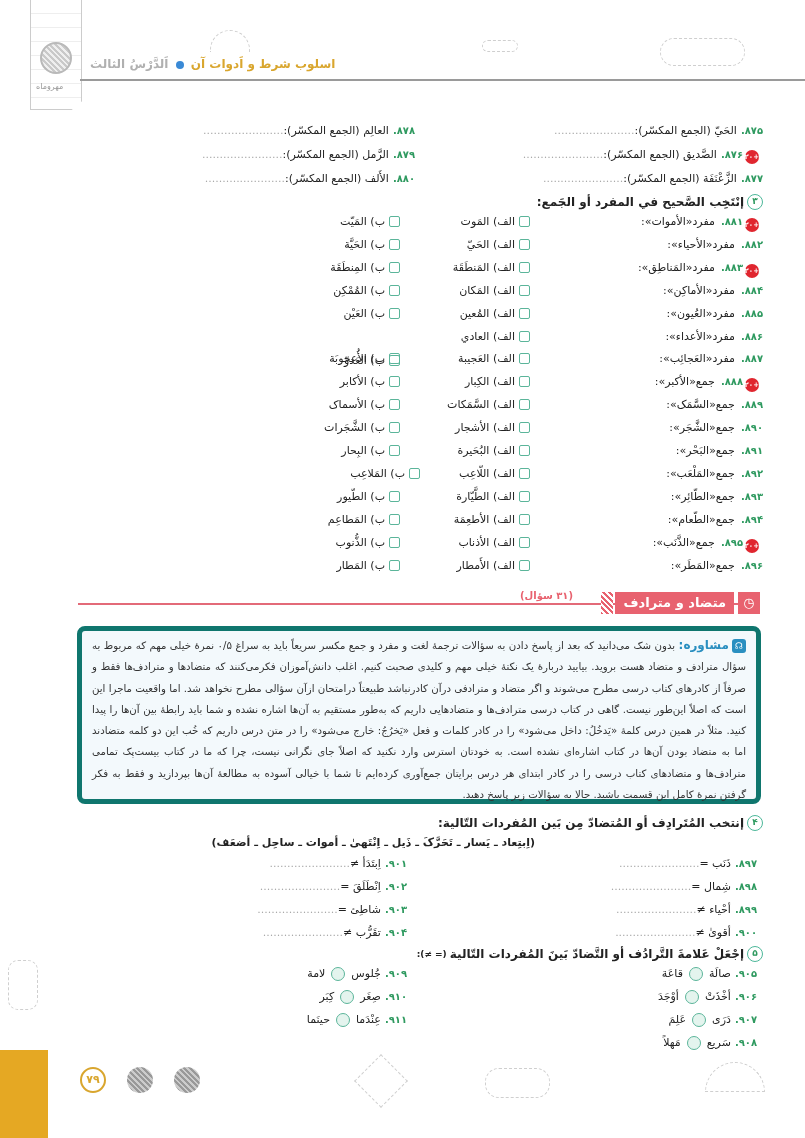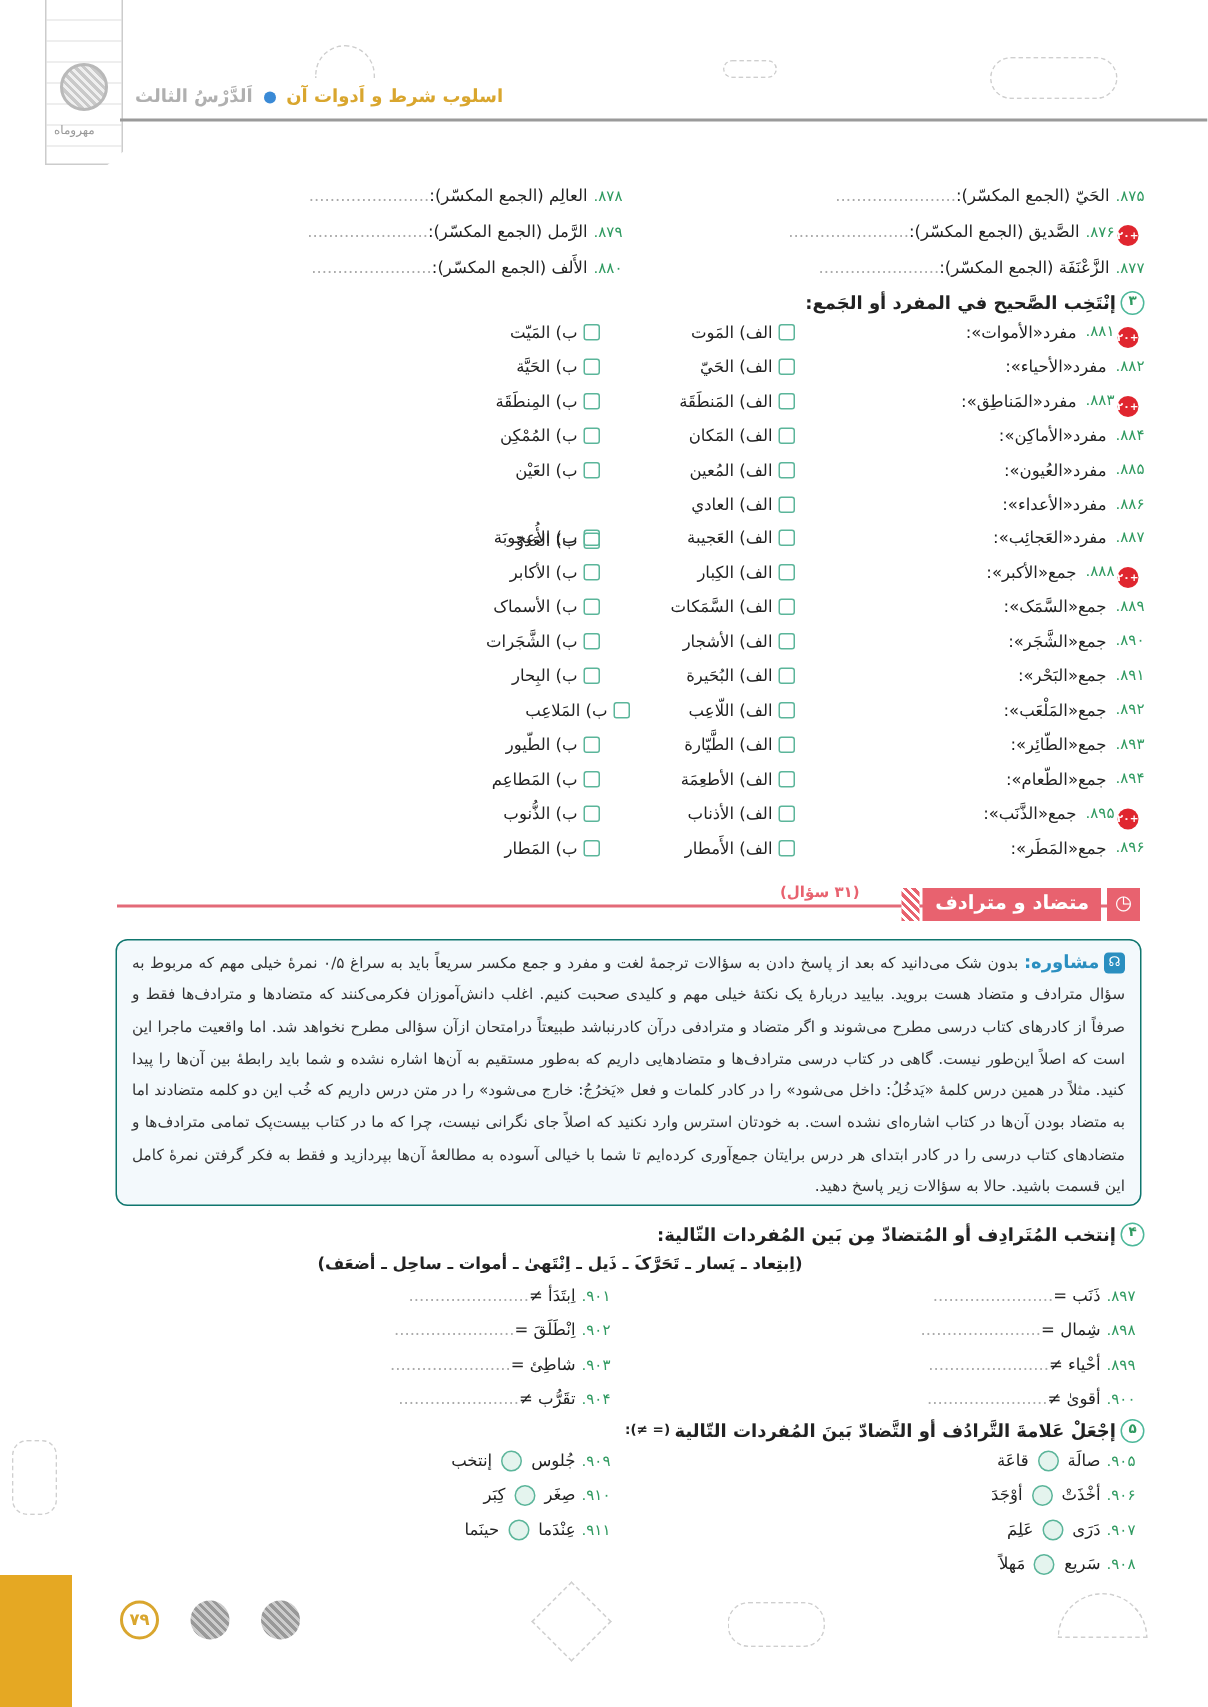--- a/index.html
+++ b/index.html
@@ -15,21 +15,21 @@
     border: 2px solid #b9b9b9; background: repeating-linear-gradient(45deg,#c9c9c9 0 2px,#efefef 2px 4px); }
   .logo-text { position: absolute; left: 36px; top: 82px; width: 42px; font-size: 8px; color: #999; text-align: left; }
   .header-line { position: absolute; left: 80px; top: 79px; width: 725px; height: 2px; background: #9a9a9a; }
   .lesson-title { position: absolute; left: 90px; top: 57px; font-size: 12px; font-weight: bold; white-space: nowrap; }
   .lesson-title .t1 { color: #b0b0b0; }
   .lesson-title .dot { display: inline-block; width: 8px; height: 8px; border-radius: 50%; background: #3a8ad6; margin: 0 3px; vertical-align: middle; }
   .lesson-title .t2 { color: #d9a62e; }
   .deco { position: absolute; border: 1px dashed #cfcfcf; }
 
   
-  .num { color: #2f9a60; font-weight: normal; font-size: 10px; margin-left: 4px; }
+  .num { color: #2f9a60; font-weight: bold; font-size: 10px; margin-left: 4px; }
   .badge { display: inline-block; background: #e0262f; color: #fff; font-size: 7px; font-weight: bold;
     border-radius: 50%; width: 14px; height: 14px; line-height: 14px; text-align: center; position: absolute; }
   .dots { color: #aaa; letter-spacing: -1px; }
   .qline { position: absolute; font-size: 11px; white-space: nowrap; }
 
   .section-head { position: absolute; font-size: 12px; font-weight: bold; white-space: nowrap; display: flex; align-items: center; }
   .circle-num { display: inline-block; width: 16px; height: 16px; border: 1.5px solid #4db89a; border-radius: 50%;
     font-size: 9px; line-height: 13px; text-align: center; color: #2f9a60; margin-left: 3px; }
 
   
@@ -40,21 +40,21 @@
   
   .topic-line { position: absolute; left: 78px; top: 603px; width: 680px; height: 2px; background: #e36a78; }
   .topic-box { position: absolute; left: 570px; top: 592px; width: 190px; height: 22px; display: flex; align-items: center; }
   .topic-label { background: #e8626f; color: #fff; font-weight: bold; font-size: 13px; padding: 0 8px; height: 22px; line-height: 22px; }
   .topic-icon { width: 22px; height: 22px; background: #e8626f; margin-left: 4px; color: #fff; text-align: center; line-height: 22px; font-size: 13px; }
   .topic-hatch { width: 12px; height: 22px; background: repeating-linear-gradient(45deg,#e8626f 0 2px,#fff 2px 4px); margin-right: 2px; }
   .topic-count { position: absolute; left: 520px; top: 590px; color: #e8626f; font-size: 10px; font-weight: bold; }
 
   
   .advice { position: absolute; left: 77px; top: 626px; width: 684px; height: 178px; background: #f3f9fc;
-    border: 1px solid #0f766e; border-radius: 8px; padding: 4px 10px; font-size: 10.2px; line-height: 21.3px; text-align: justify; color: #333; }
+    border: 5px solid #0f766e; border-radius: 8px; padding: 4px 10px; font-size: 10.2px; line-height: 21.3px; text-align: justify; color: #333; }
   .advice-title { color: #2a8fc0; font-weight: bold; font-size: 12px; }
   .advice-icon { display: inline-block; width: 14px; height: 14px; background: #2a8fc0; border-radius: 3px; color: #fff; font-size: 9px; text-align: center; line-height: 14px; margin-left: 3px; vertical-align: middle; }
 
   .radio { display: inline-block; width: 14px; height: 14px; border: 1.4px solid #5bb59a; border-radius: 50%; background: #e4f4ee; vertical-align: middle; margin: 0 6px; }
 
   
   .footer-bar { position: absolute; left: 0; top: 1050px; width: 48px; height: 88px; background: #e5a823; }
   .page-num { position: absolute; left: 80px; top: 1067px; width: 26px; height: 26px; border: 2px solid #d9a62e; border-radius: 50%;
     color: #d9a62e; font-weight: bold; font-size: 11px; text-align: center; line-height: 22px; }
   .gray-dot { position: absolute; top: 1067px; width: 26px; height: 26px; border-radius: 50%;
@@ -365,21 +365,21 @@
 <div class="section-head" style="right:42px;top:946px;">
   <span class="circle-num">۵</span>
   <span>إجْعَلْ عَلامةَ التَّرادُف أو التَّضادّ بَینَ المُفردات التّالية</span>
   <span style="font-size:9px;margin-right:3px;">(= ≠):</span>
 </div>
 
 <div class="qline" style="right:48px;top:967px;text-align:right;"><span class="num">۹۰۵.</span><span>صالَة</span><span class="radio"></span><span>قاعَة</span></div>
 <div class="qline" style="right:48px;top:990px;"><span class="num">۹۰۶.</span><span>أخْذَتْ</span><span class="radio"></span><span>أوْجَدَ</span></div>
 <div class="qline" style="right:48px;top:1013px;"><span class="num">۹۰۷.</span><span>دَرَی</span><span class="radio"></span><span>عَلِمَ</span></div>
 <div class="qline" style="right:48px;top:1036px;"><span class="num">۹۰۸.</span><span>سَریع</span><span class="radio"></span><span>مَهلاً</span></div>
-<div class="qline" style="right:398px;top:967px;"><span class="num">۹۰۹.</span><span>جُلوس</span><span class="radio"></span><span>إنتخب</span></div>
+<div class="qline" style="right:398px;top:967px;"><span class="num">۹۰۹.</span><span>جُلوس</span><span class="radio"></span><span>لامة</span></div>
 <div class="qline" style="right:398px;top:990px;"><span class="num">۹۱۰.</span><span>صِغَر</span><span class="radio"></span><span>کِبَر</span></div>
 <div class="qline" style="right:398px;top:1013px;"><span class="num">۹۱۱.</span><span>عِنْدَما</span><span class="radio"></span><span>حینَما</span></div>
 
 <div class="footer-bar"></div>
 <div class="page-num">۷۹</div>
 <div class="gray-dot" style="left:127px;"></div>
 <div class="gray-dot" style="left:174px;"></div>
 <div class="deco" style="left:8px;top:960px;width:30px;height:50px;border-radius:10px;"></div>
 <div class="deco" style="left:362px;top:1062px;width:38px;height:38px;transform:rotate(45deg);"></div>
 <div class="deco" style="left:485px;top:1068px;width:65px;height:30px;border-radius:14px;"></div>

